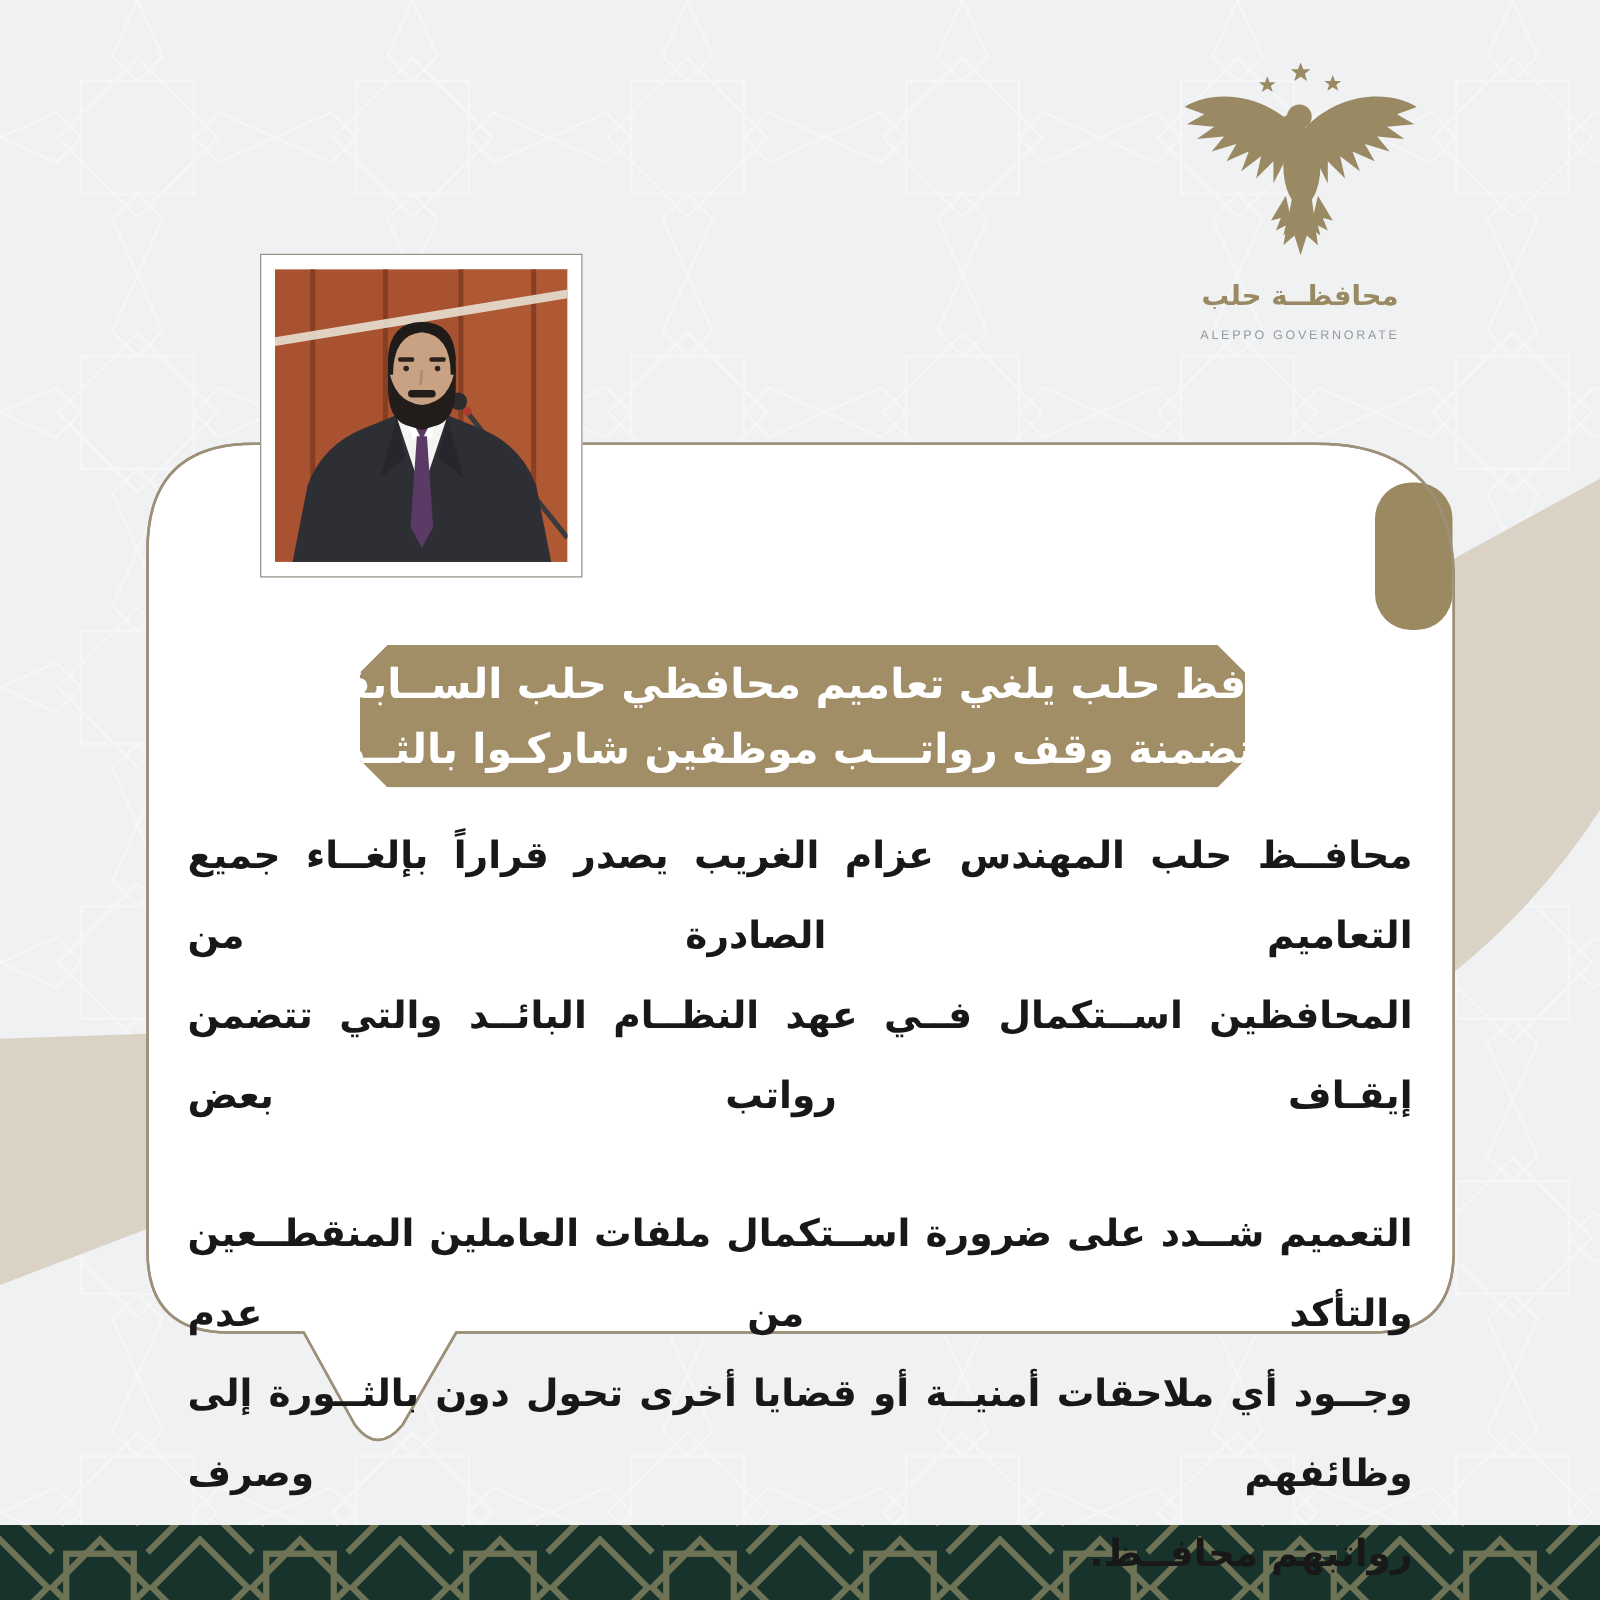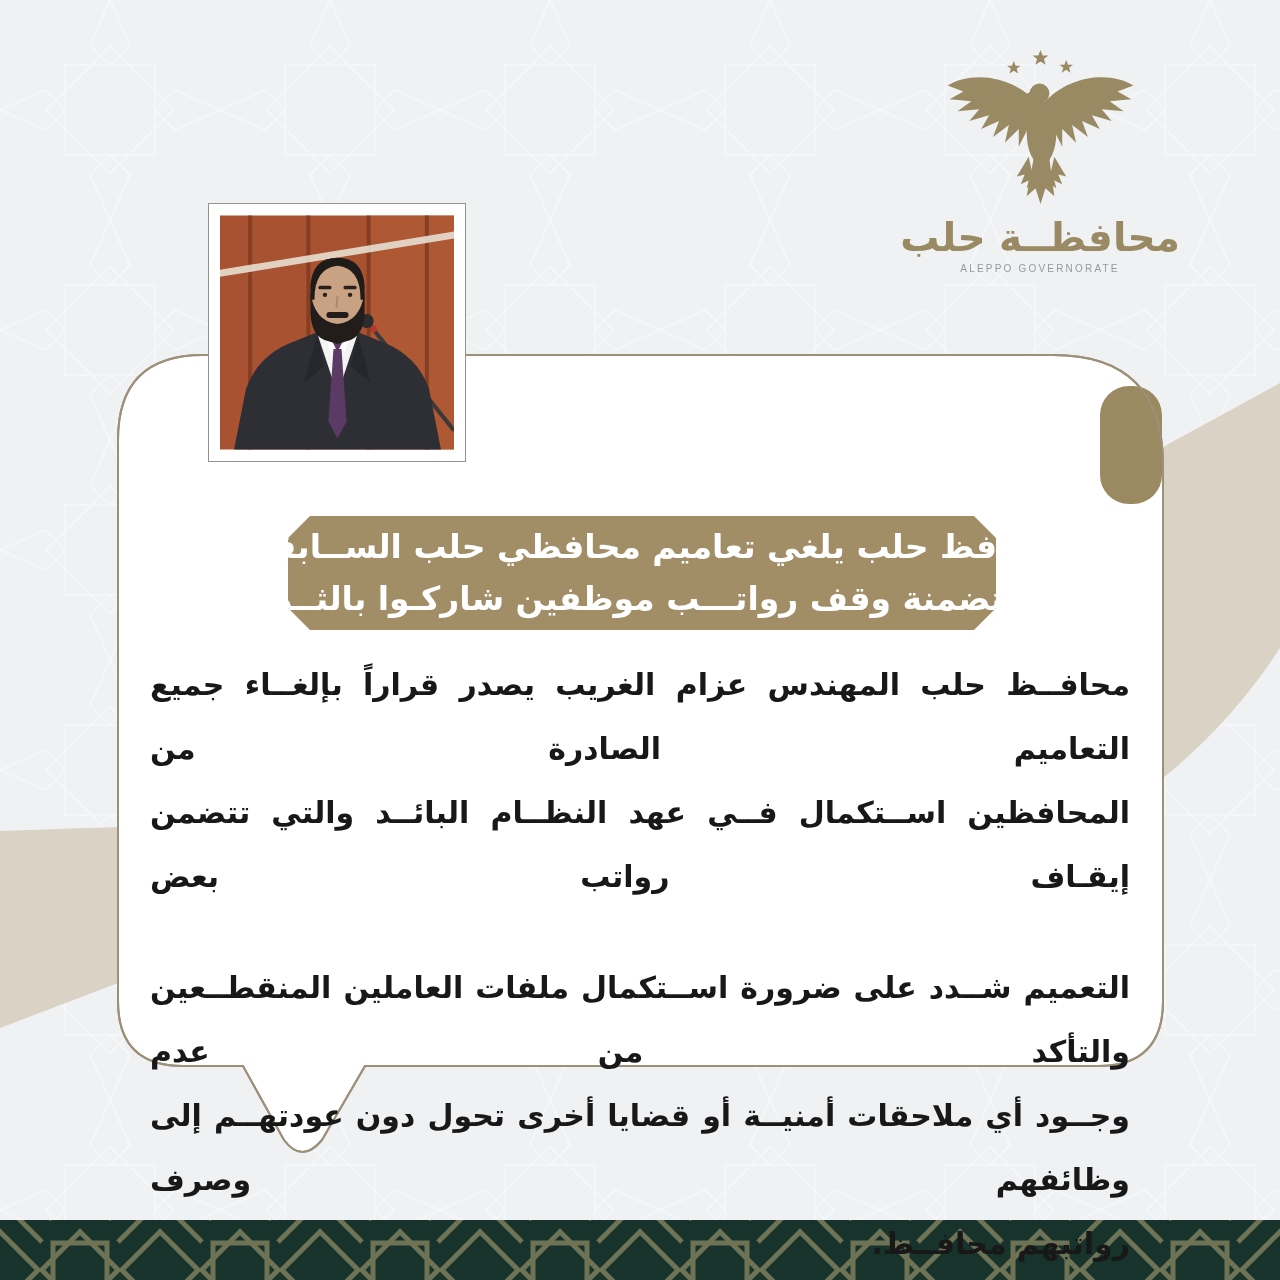--- a/index.html
+++ b/index.html
@@ -12,21 +12,21 @@
   
   .photo-frame{
     position:absolute;left:208px;top:203px;width:258px;height:259px;
     background:#ffffff;border:1px solid #94948a;box-sizing:border-box;padding:11px;
   }
   .photo-frame svg{width:100%;height:100%;display:block;}
 
   
   .logo{position:absolute;left:900px;top:46px;width:280px;text-align:center;}
   .logo .eagle{width:235px;height:168px;display:inline-block;}
-  .logo-ar{font-size:39px;font-weight:700;color:#9a8a64;direction:rtl;line-height:36px;margin-top:2px;}
+  .logo-ar{font-size:22px;font-weight:700;color:#9a8a64;direction:rtl;line-height:36px;margin-top:2px;}
   .logo-en{font-family:"Liberation Sans",sans-serif;font-size:10px;color:#96999b;
            letter-spacing:2.2px;margin-top:7px;}
 
   
   .banner{
     position:absolute;left:288px;top:516px;width:708px;height:114px;
     background:#a18d66;direction:rtl;
     clip-path:polygon(22px 0,686px 0,708px 22px,708px 92px,686px 114px,22px 114px,0 92px,0 22px);
     display:flex;flex-direction:column;justify-content:center;align-items:center;
   }
@@ -177,18 +177,18 @@
     <div class="banner-line">المتضمنة وقف رواتـــب موظفين شاركـوا بالثــورة</div>
   </div>
 
   <div class="bodytext">
     <div>
       <div class="bline">محافــظ حلب المهندس عزام الغريب يصدر قراراً بإلغــاء جميع التعاميم الصادرة من</div>
       <div class="bline">المحافظين اســتكمال فــي عهد النظــام البائــد والتي تتضمن إيقـاف رواتب بعض</div>
     </div>
     <div class="para2">
       <div class="bline">التعميم شــدد على ضرورة اســتكمال ملفات العاملين المنقطــعين والتأكد من عدم</div>
-      <div class="bline">وجــود أي ملاحقات أمنيــة أو قضايا أخرى تحول دون عودتهــم إلى وظائفهم وصرف</div>
+      <div class="bline">وجــود أي ملاحقات أمنيــة أو قضايا أخرى تحول دون بالثــورة إلى وظائفهم وصرف</div>
       <div class="bline last">رواتبهم محافــظ.</div>
     </div>
   </div>
 
 </div>
 
 </body></html>

